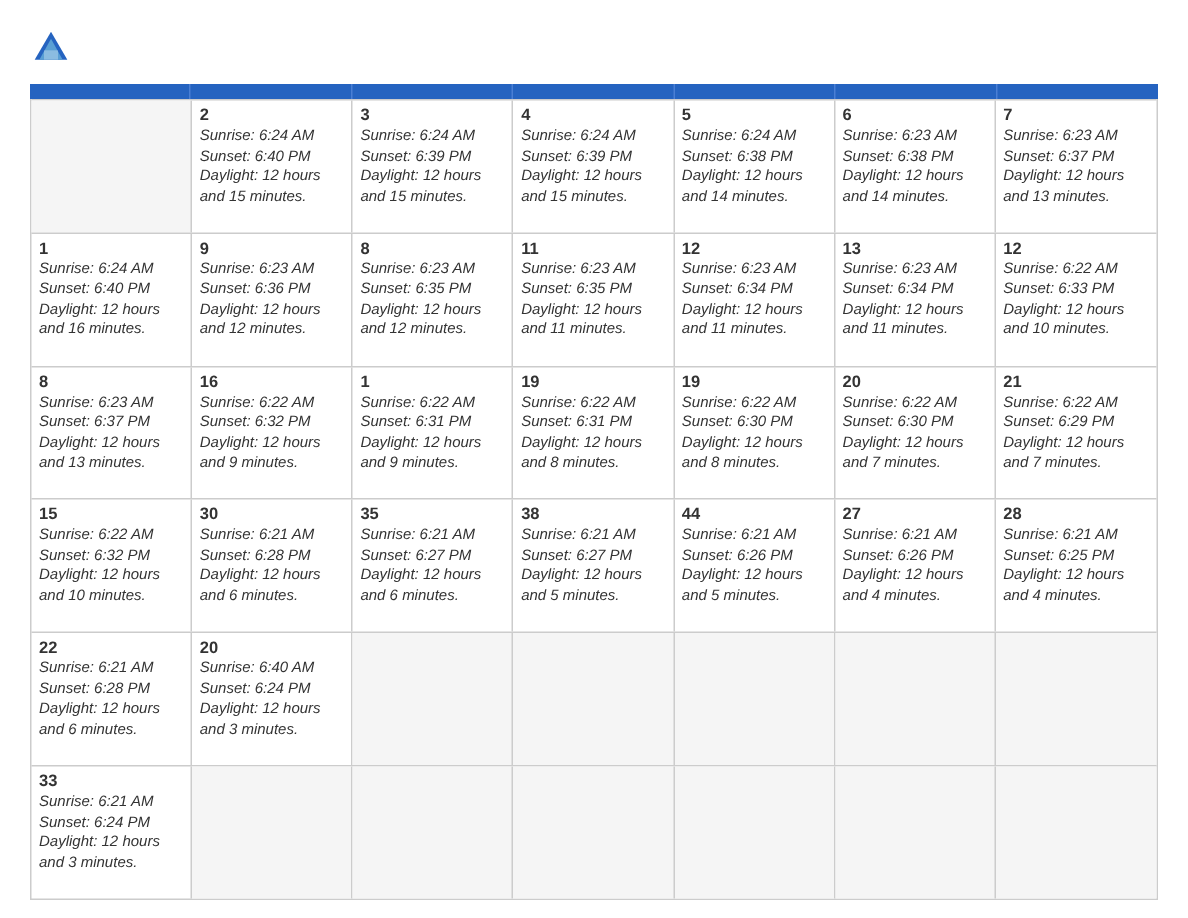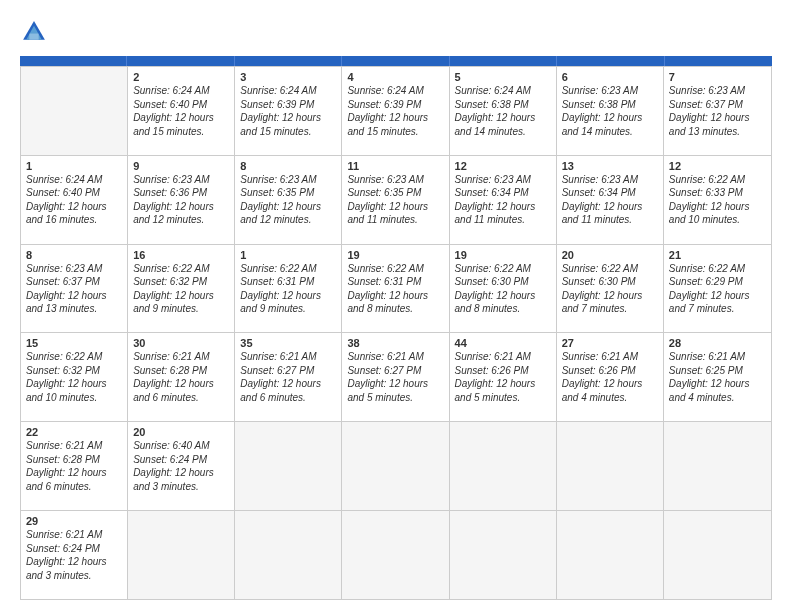--- a/index.html
+++ b/index.html
@@ -358,21 +358,21 @@
 and 3 minutes.</div>
           </div>
           <div class="cal-cell empty"></div>
           <div class="cal-cell empty"></div>
           <div class="cal-cell empty"></div>
           <div class="cal-cell empty"></div>
           <div class="cal-cell empty"></div>
         </div>
         <div class="cal-row">
           <div class="cal-cell">
-            <span class="day-num">29</span>
+            <span class="day-num">33</span>
             <div class="cell-text" style="white-space: pre-line;">Sunrise: 6:21 AM
 Sunset: 6:24 PM
 Daylight: 12 hours
 and 3 minutes.</div>
           </div>
           <div class="cal-cell empty"></div>
           <div class="cal-cell empty"></div>
           <div class="cal-cell empty"></div>
           <div class="cal-cell empty"></div>
           <div class="cal-cell empty"></div>

